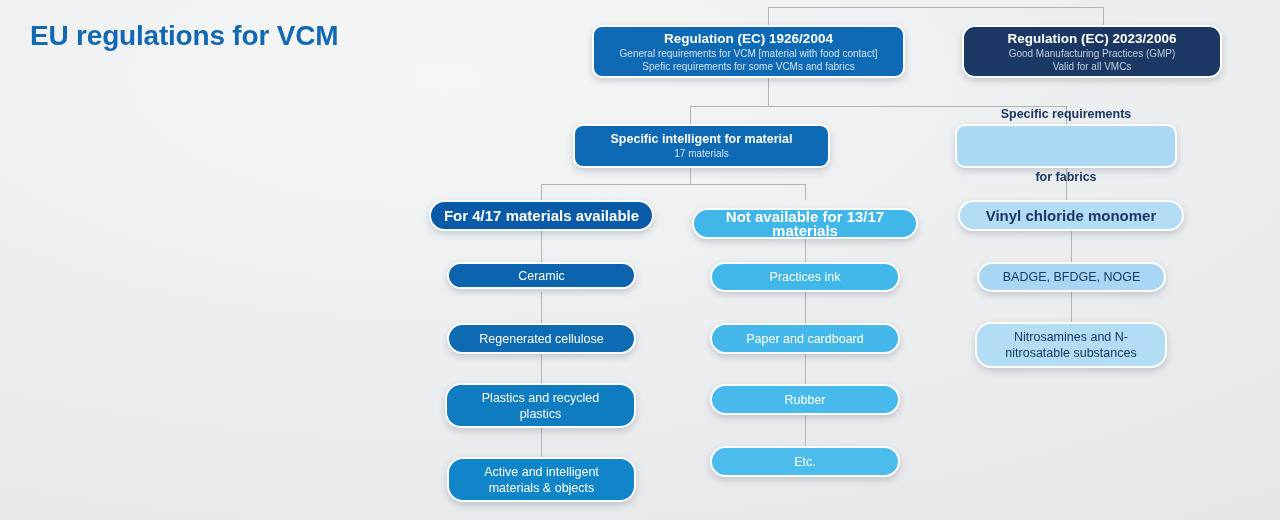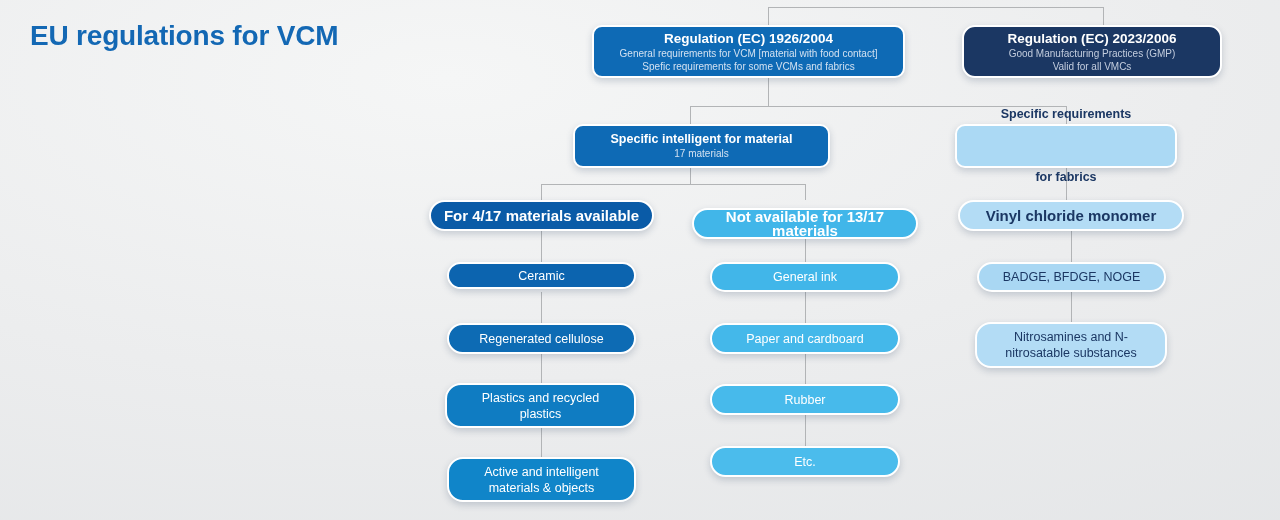--- a/index.html
+++ b/index.html
@@ -138,21 +138,21 @@
     <div class="item-label">Regenerated cellulose</div>
   </div>
   <div class="box bg-b3 r16" style="left:445px; top:383px; width:191px; height:45px; padding:2px 34px;">
     <div class="item-label">Plastics and recycled plastics</div>
   </div>
   <div class="box bg-b4 r16" style="left:447px; top:457px; width:189px; height:45px; padding:8px 24px;">
     <div class="item-label">Active and intelligent materials &amp; objects</div>
   </div>
 
   <div class="box bg-sky r16" style="left:710px; top:262px; width:190px; height:30px;">
-    <div class="item-label">General ink</div>
+    <div class="item-label">Practices ink</div>
   </div>
   <div class="box bg-sky2 r16" style="left:710px; top:323px; width:190px; height:31px;">
     <div class="item-label">Paper and cardboard</div>
   </div>
   <div class="box bg-sky3 r16" style="left:710px; top:384px; width:190px; height:31px;">
     <div class="item-label">Rubber</div>
   </div>
   <div class="box bg-sky4 r16" style="left:710px; top:446px; width:190px; height:31px;">
     <div class="item-label">Etc.</div>
   </div>

